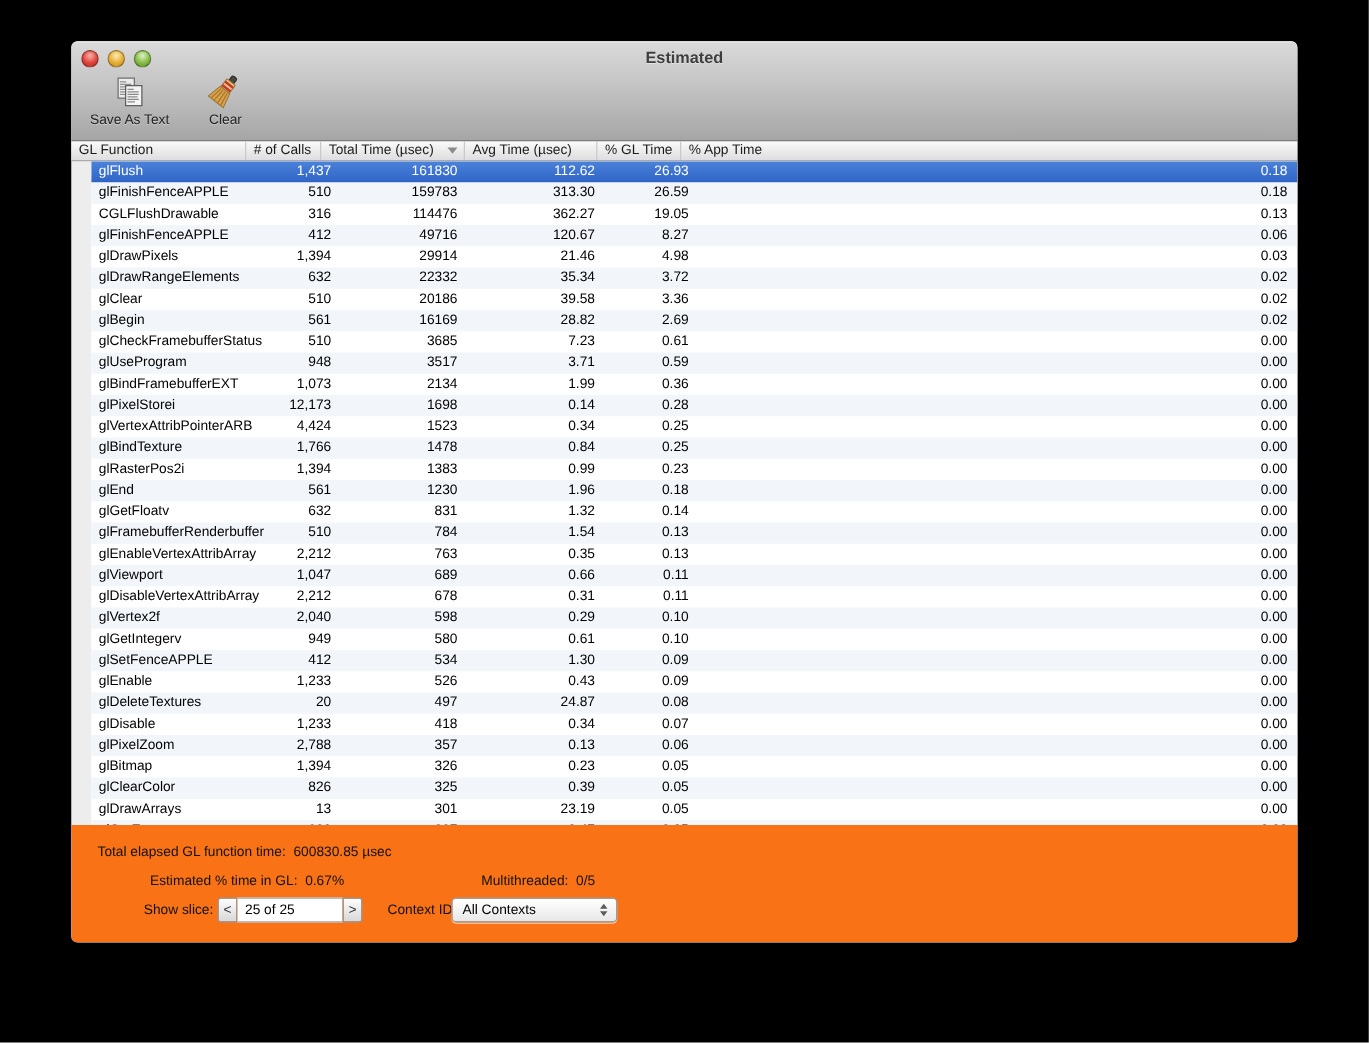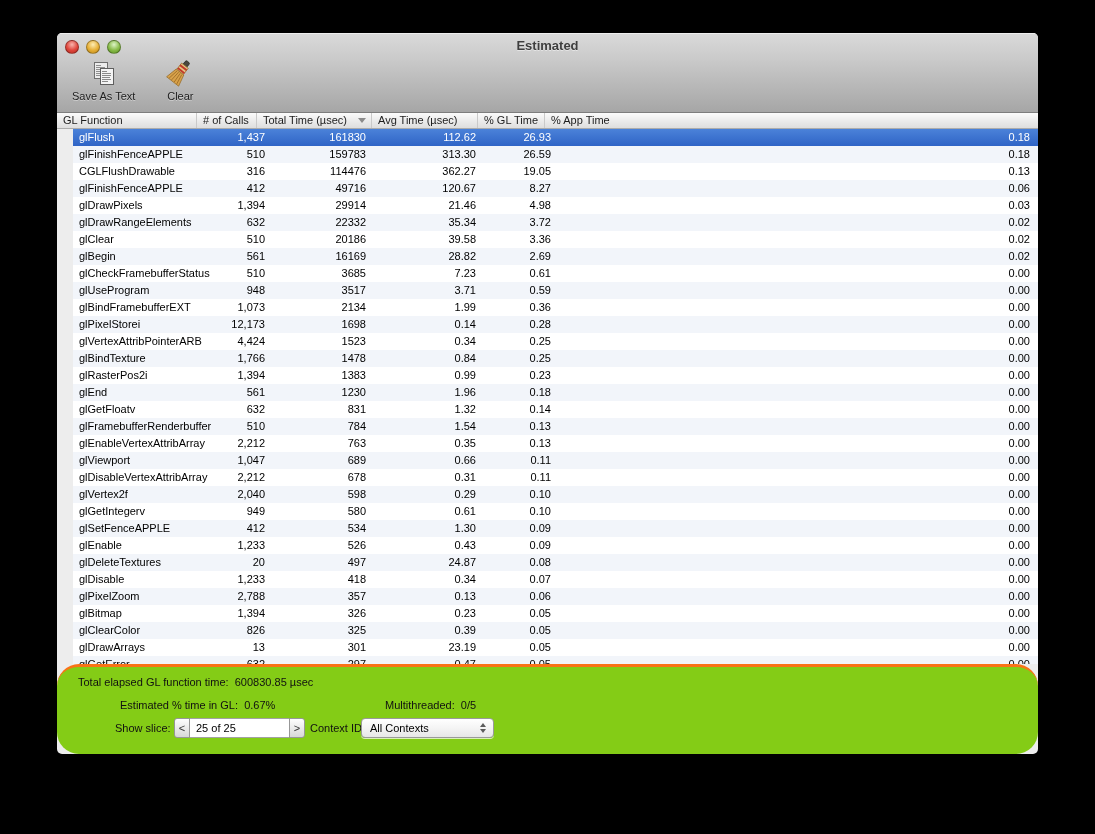--- a/index.html
+++ b/index.html
@@ -60,38 +60,38 @@
   .trow.selected { background:linear-gradient(180deg,#4b82d9 0%,#2f64c6 100%); color:#fff; }
   .c0 { padding-left:6px; white-space:nowrap; overflow:hidden; }
   .c1 { text-align:right; padding-right:8px;  }
   .c2 { text-align:right; padding-right:22px; }
   .c3 { text-align:right; padding-right:18px; }
   .c4 { text-align:right; padding-right:10px; }
   .c5 { text-align:right; padding-right:8px;  }
   
   .footer {
     height:87px; flex:0 0 auto; position:relative;
-    background:#84cc16; border-top:3px solid #f97316;
-    font-size:11px; color:#111;border-radius:22px;
+    background:#f97316; border-top:7px solid #f97316;
+    font-size:11px; color:#111;
   }
   .f-line1  { position:absolute; left:21px;  top:9px;  }
   .f-line2a { position:absolute; left:63px;  top:32px; }
   .f-line2b { position:absolute; left:328px; top:32px; }
   .f-lbl3   { position:absolute; left:58px;  top:55px; }
   .ctx-lbl  { position:absolute; left:253px; top:55px; }
   .slice-ctl{ position:absolute; left:117px; top:51px; display:flex; height:20px; }
   .step-btn {
     width:16px; height:20px; box-sizing:border-box; text-align:center;
     background:linear-gradient(180deg,#fefefe,#d8d8d8); border:1px solid #979797;
     font-size:11px; line-height:18px; color:#333;
   }
   .step-btn.prev { border-radius:3px 0 0 3px; }
   .step-btn.next { border-radius:0 3px 3px 0; }
   .slice-field {
-    width:99px; height:20px; box-sizing:border-box; background:#fff;
+    width:84px; height:20px; box-sizing:border-box; background:#fff;
     border:1px solid #a2a2a2; border-left:none; border-right:none;
     line-height:18px; padding-left:6px; font-size:11px; color:#000;
   }
   .popup {
     position:absolute; left:304px; top:51px; width:133px; height:20px; box-sizing:border-box;
     border:1px solid #9a9a9a; border-radius:4px;
     background:linear-gradient(180deg,#ffffff 0%,#f3f3f3 55%,#e7e7e7 100%);
     line-height:18px; padding-left:8px; font-size:11px; color:#000;
     box-shadow:0 1px 0 rgba(255,255,255,.7);
   }

